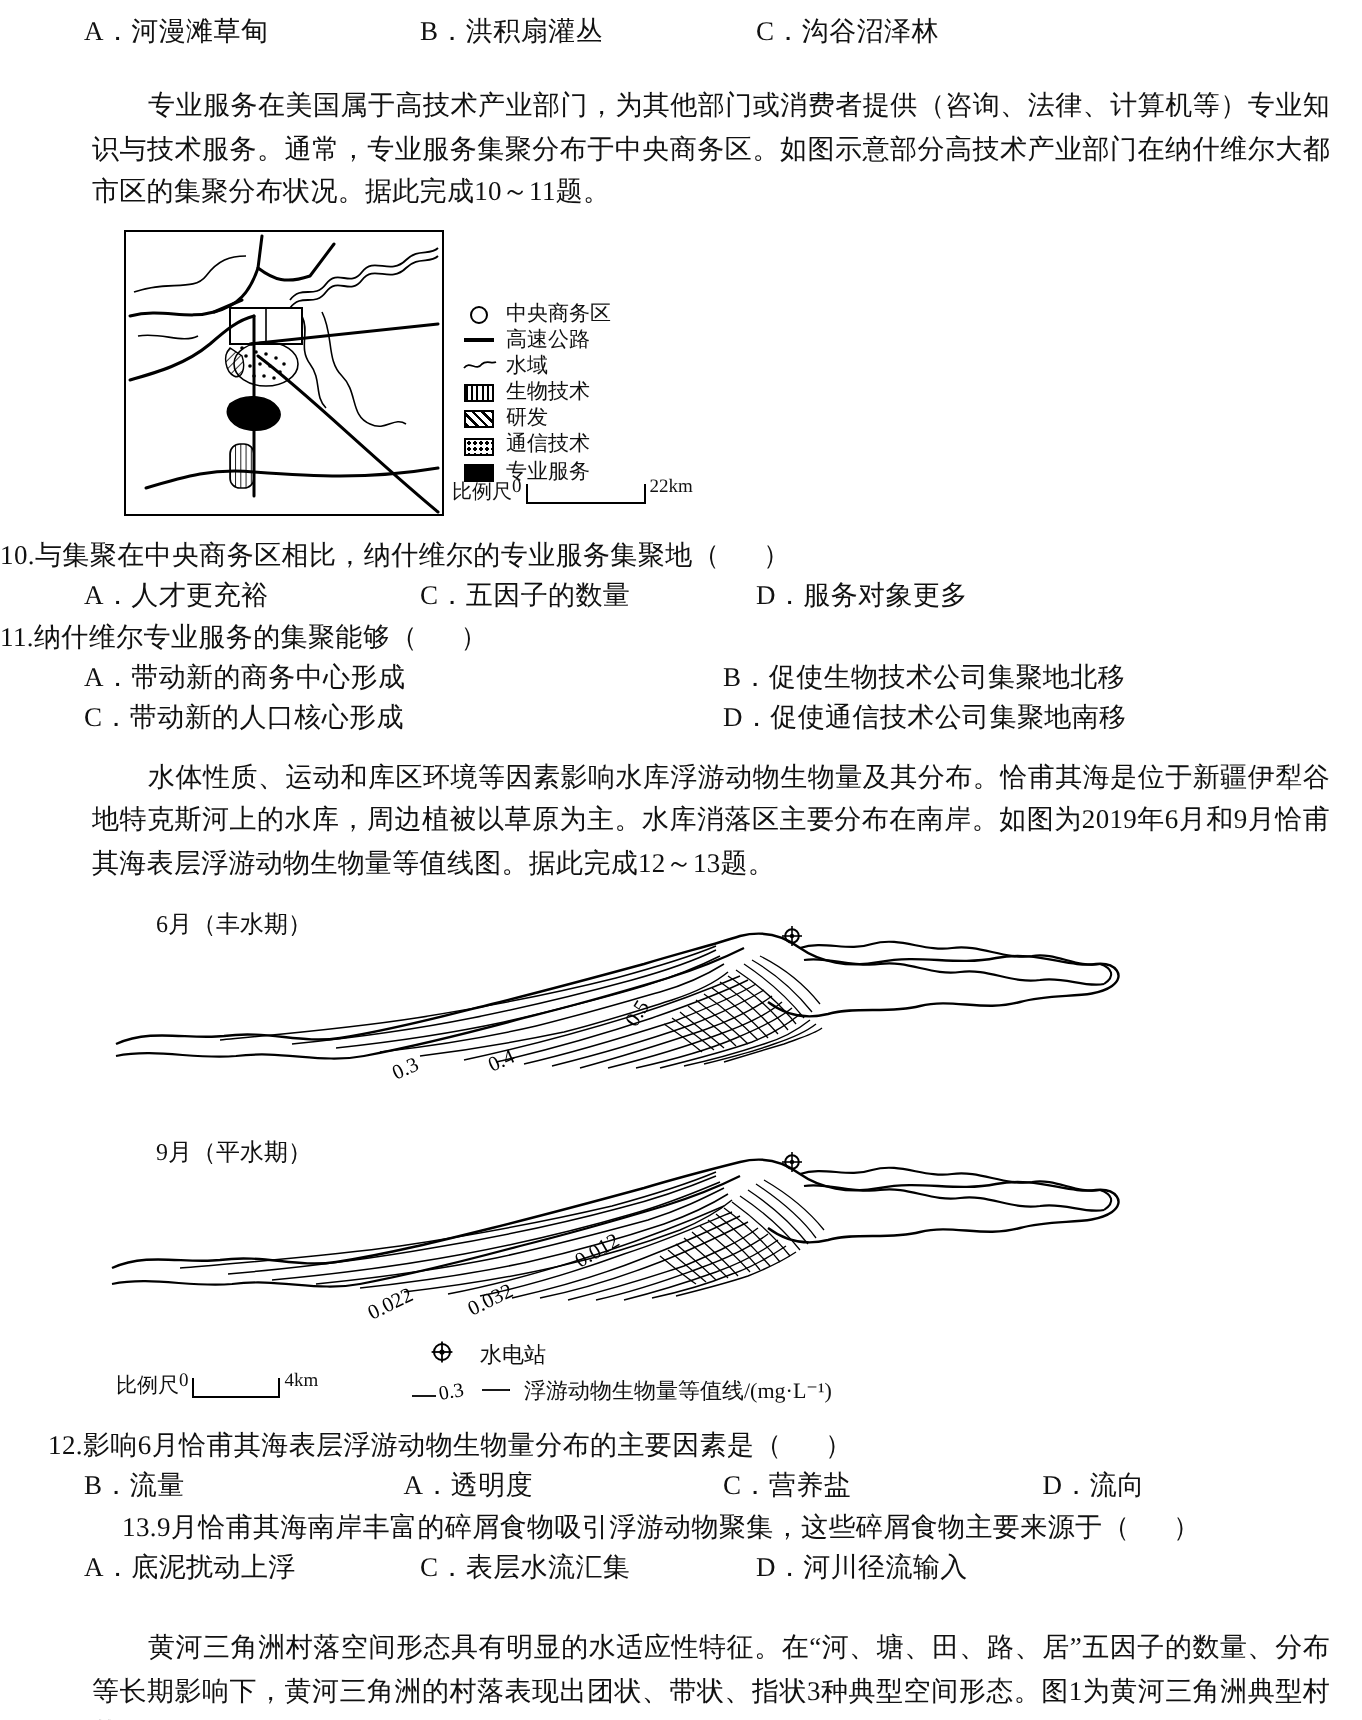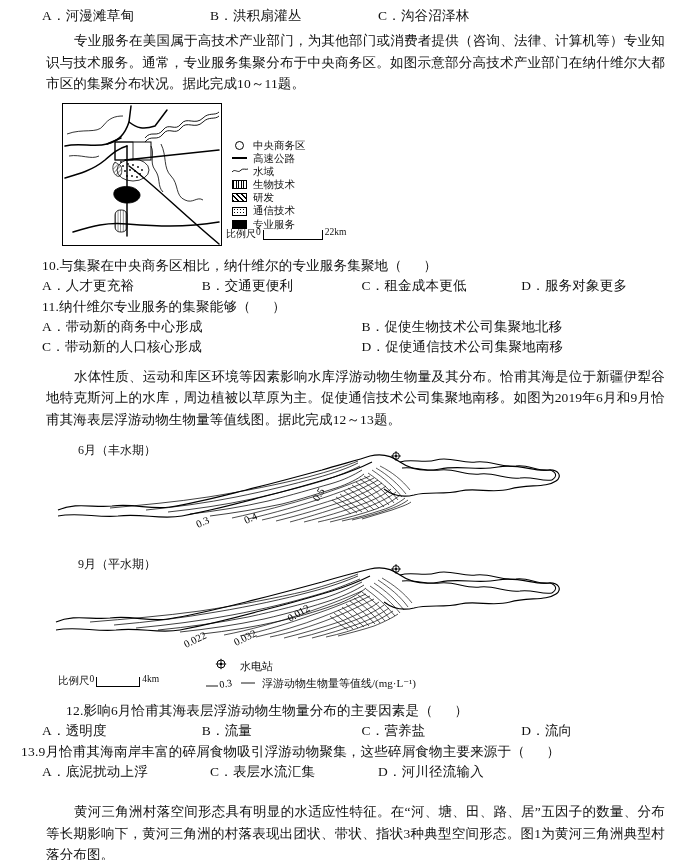--- a/index.html
+++ b/index.html
@@ -45,21 +45,20 @@
     text-indent: 28px;
     padding: 0 16px 0 46px;
     text-align: justify;
     letter-spacing: 0.15px;
     box-sizing: border-box;
   }
 
   .qline {
     font-size: 13.5px;
     line-height: 21px;
-    padding-left: 42px;
     letter-spacing: 0.2px;
   }
 
   .blank-paren { letter-spacing: 2px; }
 
   
   .fig1 {
     position: relative;
     margin: 8px 0 0 62px;
     width: 290px;
@@ -190,21 +189,21 @@
 <body>
 
 <div class="page">
 
   <div class="opt-row four" style="margin-top:6px;">
     <span class="opt"><span>A</span>．<span>河漫滩草甸</span></span>
     <span class="opt"><span>B</span>．<span>洪积扇灌丛</span></span>
     <span class="opt"><span>C</span>．<span>沟谷沼泽林</span></span>
   </div>
 
-  <div class="para" style="margin-top:4px;">专业服务在美国属于高技术产业部门，为其他部门或消费者提供（咨询、法律、计算机等）专业知识与技术服务。通常，专业服务集聚分布于中央商务区。如图示意部分高技术产业部门在纳什维尔大都市区的集聚分布状况。据此完成10～11题。</div>
+  <div class="para" style="margin-top:16px;">专业服务在美国属于高技术产业部门，为其他部门或消费者提供（咨询、法律、计算机等）专业知识与技术服务。通常，专业服务集聚分布于中央商务区。如图示意部分高技术产业部门在纳什维尔大都市区的集聚分布状况。据此完成10～11题。</div>
 
   <div class="fig1">
     <div class="mapbox">
       <svg width="158" height="141" viewBox="0 0 158 141">
         <g fill="none" stroke="#000" stroke-width="1.5" stroke-linejoin="round" stroke-linecap="round">
 
           <path d="M2 42 C18 38 30 44 44 40 C56 37 62 30 66 18 L68 2"></path>
           <path d="M66 18 C74 24 80 26 92 22 L104 6"></path>
           <path d="M2 74 C16 70 30 66 42 56 C50 49 56 44 64 42"></path>
           <path d="M64 42 L64 132"></path>
@@ -319,38 +318,37 @@
       <span class="scalebar"></span>
       <span class="s1">22km</span>
     </div>
   </div>
 
   <div class="qline" style="margin-top:4px;">
     <span>10.</span><span>与集聚在中央商务区相比，纳什维尔的专业服务集聚地（</span><span class="blank-paren">&nbsp;&nbsp;&nbsp;&nbsp;</span><span>）</span>
   </div>
   <div class="opt-row four">
     <span class="opt"><span>A</span>．<span>人才更充裕</span></span>
-    <span class="opt"><span>B</span>．<span>交通更便利</span></span>
-    <span class="opt"><span>C</span>．<span>租金成本更低</span></span>
+    <span class="opt"><span>C</span>．<span>五因子的数量</span></span>
     <span class="opt"><span>D</span>．<span>服务对象更多</span></span>
   </div>
 
   <div class="qline">
     <span>11.</span><span>纳什维尔专业服务的集聚能够（</span><span class="blank-paren">&nbsp;&nbsp;&nbsp;&nbsp;</span><span>）</span>
   </div>
   <div class="opt-row two">
     <span class="opt"><span>A</span>．<span>带动新的商务中心形成</span></span>
     <span class="opt"><span>B</span>．<span>促使生物技术公司集聚地北移</span></span>
   </div>
   <div class="opt-row two">
     <span class="opt"><span>C</span>．<span>带动新的人口核心形成</span></span>
     <span class="opt"><span>D</span>．<span>促使通信技术公司集聚地南移</span></span>
   </div>
 
-  <div class="para" style="margin-top:9px;">水体性质、运动和库区环境等因素影响水库浮游动物生物量及其分布。恰甫其海是位于新疆伊犁谷地特克斯河上的水库，周边植被以草原为主。促使通信技术公司集聚地南移。如图为2019年6月和9月恰甫其海表层浮游动物生物量等值线图。据此完成12～13题。</div>
+  <div class="para" style="margin-top:9px;">水体性质、运动和库区环境等因素影响水库浮游动物生物量及其分布。恰甫其海是位于新疆伊犁谷地特克斯河上的水库，周边植被以草原为主。水库消落区主要分布在南岸。如图为2019年6月和9月恰甫其海表层浮游动物生物量等值线图。据此完成12～13题。</div>
 
   <div class="fig2">
 
     <div class="caption cap-jun">6月（丰水期）</div>
     <div class="caption cap-sep">9月（平水期）</div>
 
     <svg class="resmap jun" width="580" height="104" viewBox="0 0 580 104">
       <defs>
         <g id="lakeOutlineJ">
           <path d="M8 60 C30 50 52 56 74 52 C96 48 110 56 130 52
@@ -536,27 +534,27 @@
       <span class="s0" style="font-size:9.5px; transform:translateY(-4px);">0</span>
       <span class="scalebar" style="width:42px;"></span>
       <span class="s1" style="font-size:9.5px; transform:translateY(-4px);">4km</span>
     </div>
   </div>
 
   <div class="qline" style="margin-top:2px;margin-left:24px;">
     <span>12.</span><span>影响6月恰甫其海表层浮游动物生物量分布的主要因素是（</span><span class="blank-paren">&nbsp;&nbsp;&nbsp;&nbsp;</span><span>）</span>
   </div>
   <div class="opt-row four">
+    <span class="opt"><span>B</span>．<span>流量</span></span>
     <span class="opt"><span>A</span>．<span>透明度</span></span>
-    <span class="opt"><span>B</span>．<span>流量</span></span>
     <span class="opt"><span>C</span>．<span>营养盐</span></span>
     <span class="opt"><span>D</span>．<span>流向</span></span>
   </div>
 
-  <div class="qline" style="padding-left:21px;">
+  <div class="qline" style="padding-left:21px;margin-left:40px;">
     <span>13.</span><span>9月恰甫其海南岸丰富的碎屑食物吸引浮游动物聚集，这些碎屑食物主要来源于（</span><span class="blank-paren">&nbsp;&nbsp;&nbsp;&nbsp;</span><span>）</span>
   </div>
   <div class="opt-row four">
     <span class="opt"><span>A</span>．<span>底泥扰动上浮</span></span>
     <span class="opt"><span>C</span>．<span>表层水流汇集</span></span>
     <span class="opt"><span>D</span>．<span>河川径流输入</span></span>
   </div>
 
   <div class="para" style="margin-top:19px;">黄河三角洲村落空间形态具有明显的水适应性特征。在“河、塘、田、路、居”五因子的数量、分布等长期影响下，黄河三角洲的村落表现出团状、带状、指状3种典型空间形态。图1为黄河三角洲典型村落分布图。</div>
 

